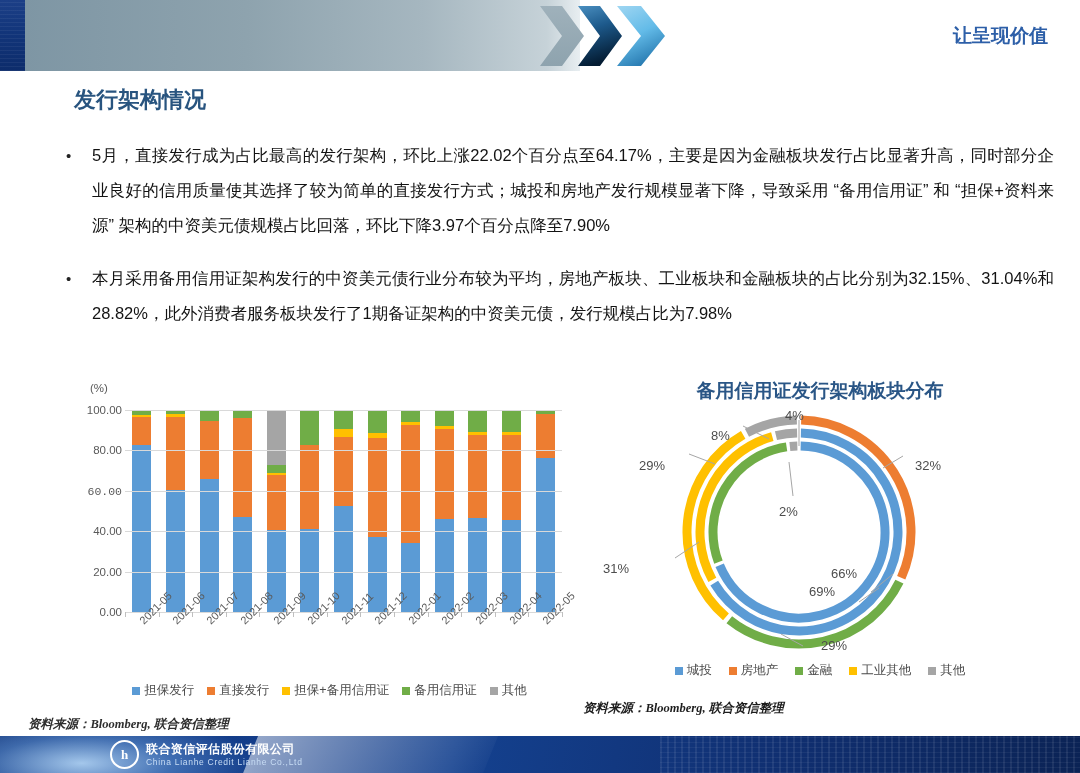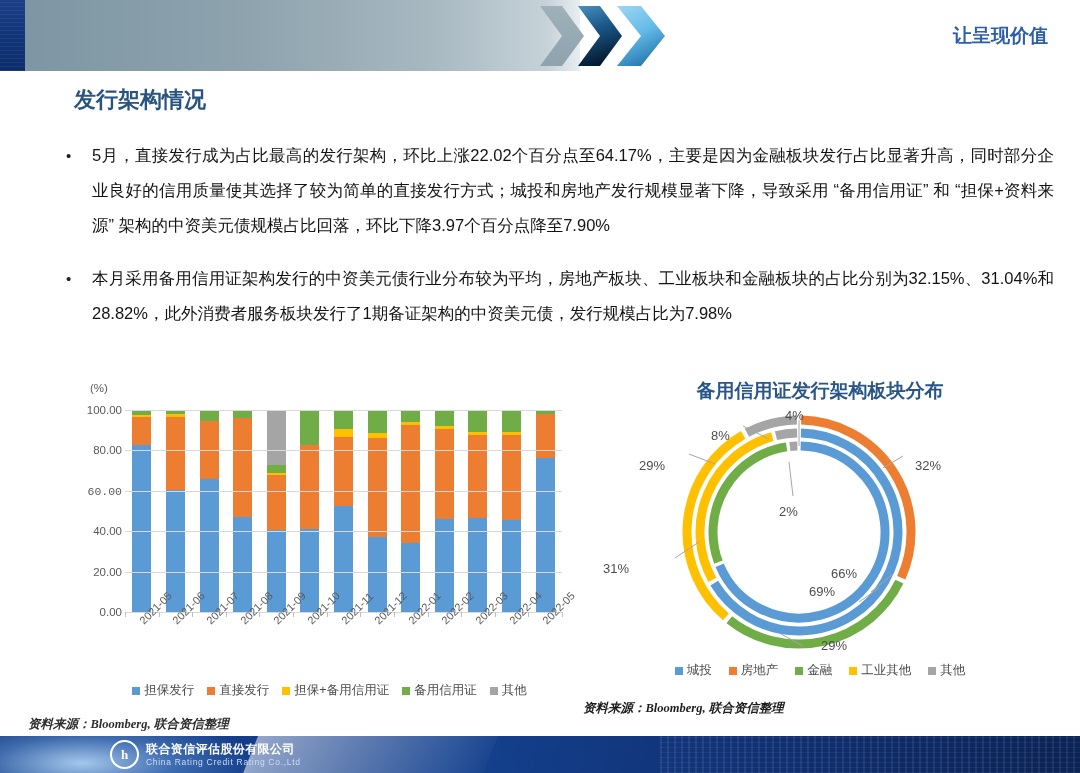--- a/index.html
+++ b/index.html
@@ -391,16 +391,16 @@
 </div>
 
 <div id="footer">
   <div class="ftr-dots"></div>
   <div class="ftr-glow"></div>
   <div class="ftr-sweep"></div>
   <div class="ftr-logo">
     <div class="ftr-mark">h</div>
     <div>
       <div class="ftr-cn">联合资信评估股份有限公司</div>
-      <div class="ftr-en">China Rating Credit Rating Co.,Ltd</div>
+      <div class="ftr-en">China Lianhe Credit Lianhe Co.,Ltd</div>
     </div>
   </div>
 </div>
 
 </body></html>

